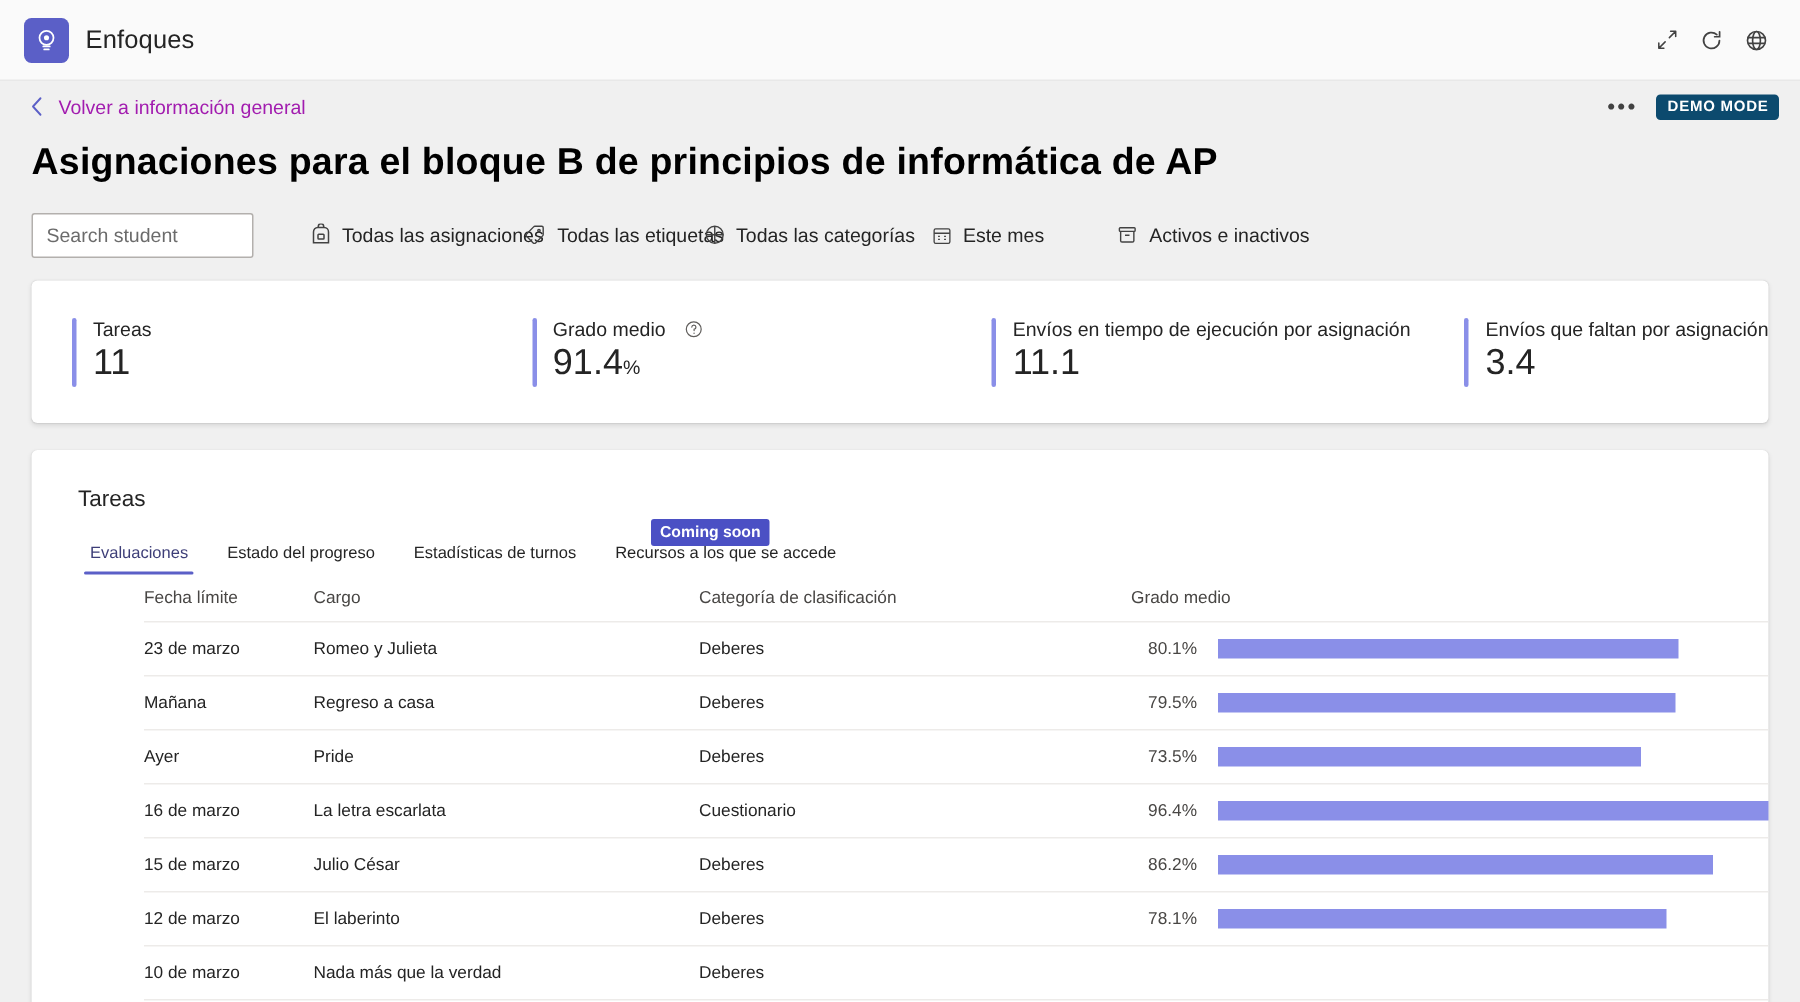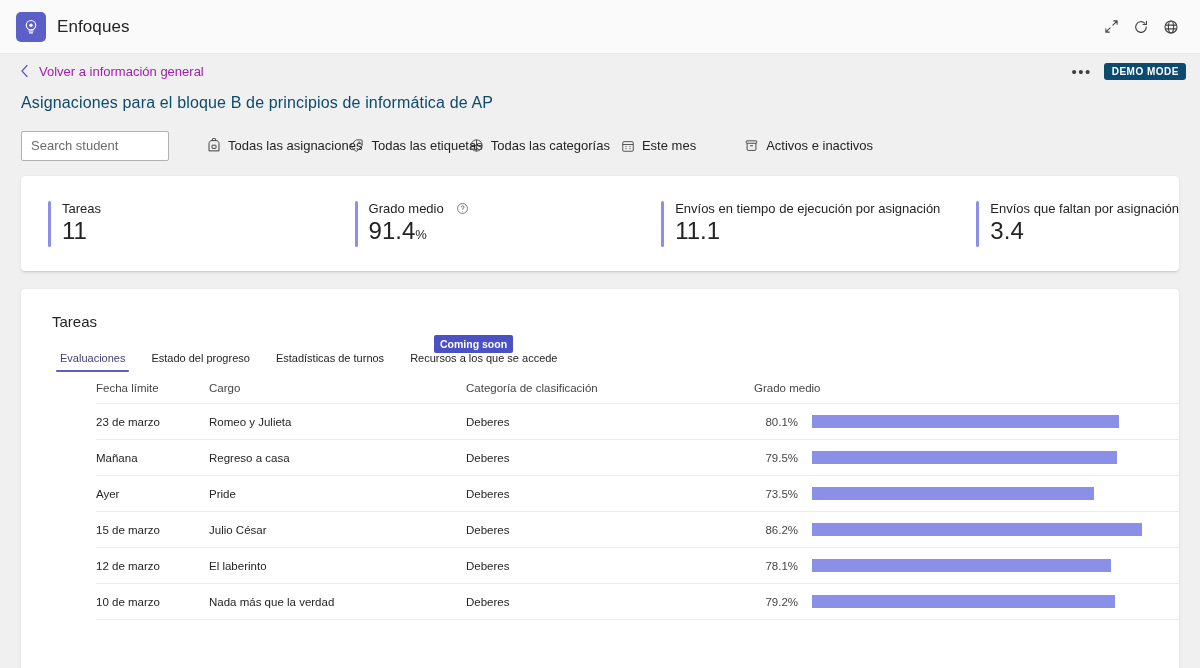--- a/index.html
+++ b/index.html
@@ -43,21 +43,21 @@
   .dots { color: #424242; font-size: 15px; letter-spacing: 1.5px;
           padding: 0 8px; cursor: pointer; line-height: 1; }
   .demo-badge {
     background: #0c4a6e; color: #fff; font-size: 10px; font-weight: bold;
     padding: 3px 7px 3px 8px; border-radius: 3px; letter-spacing: .5px;
     margin-left: 4px; margin-right: 6px;
   }
 
   
   .page-title {
-    font-size: 16px; font-weight: 400; color: #0c4a6e;
+    font-size: 25px; font-weight: 700; color: #000000;
     padding: 6px 0 0 21px; letter-spacing: .15px;
   }
 
   
   .filterbar {
     display: flex; align-items: center;
     padding: 15px 0 0 21px; height: 52px;
   }
   .search-input {
     width: 148px; height: 30px; border: 1px solid #b3b0ad;
@@ -342,20 +342,31 @@
             <div class="col-title gc">Pride</div>
             <div class="col-cat gc">Deberes</div>
             <div class="col-grade">
               <span class="pct">73.5%</span>
               <span class="bar-track">
                 <span class="bar-fill" style="display:block;width:281.5px"></span>
               </span>
             </div>
           </div>
           <div class="grid-row">
+            <div class="col-date gc">16 de marzo</div>
+            <div class="col-title gc">La letra escarlata</div>
+            <div class="col-cat gc">Cuestionario</div>
+            <div class="col-grade">
+              <span class="pct">96.4%</span>
+              <span class="bar-track">
+                <span class="bar-fill" style="display:block;width:369.2px"></span>
+              </span>
+            </div>
+          </div>
+          <div class="grid-row">
             <div class="col-date gc">15 de marzo</div>
             <div class="col-title gc">Julio César</div>
             <div class="col-cat gc">Deberes</div>
             <div class="col-grade">
               <span class="pct">86.2%</span>
               <span class="bar-track">
                 <span class="bar-fill" style="display:block;width:330.1px"></span>
               </span>
             </div>
           </div>
@@ -367,24 +378,18 @@
               <span class="pct">78.1%</span>
               <span class="bar-track">
                 <span class="bar-fill" style="display:block;width:299.1px"></span>
               </span>
             </div>
           </div>
           <div class="grid-row">
             <div class="col-date gc">10 de marzo</div>
             <div class="col-title gc">Nada más que la verdad</div>
             <div class="col-cat gc">Deberes</div>
-            <div class="col-grade">
-              <span class="pct">79.2%</span>
-              <span class="bar-track">
-                <span class="bar-fill" style="display:block;width:303.3px"></span>
-              </span>
-            </div>
           </div>
         </div>
     </div>
   </div>
 
 </div>
 
 </body></html>

